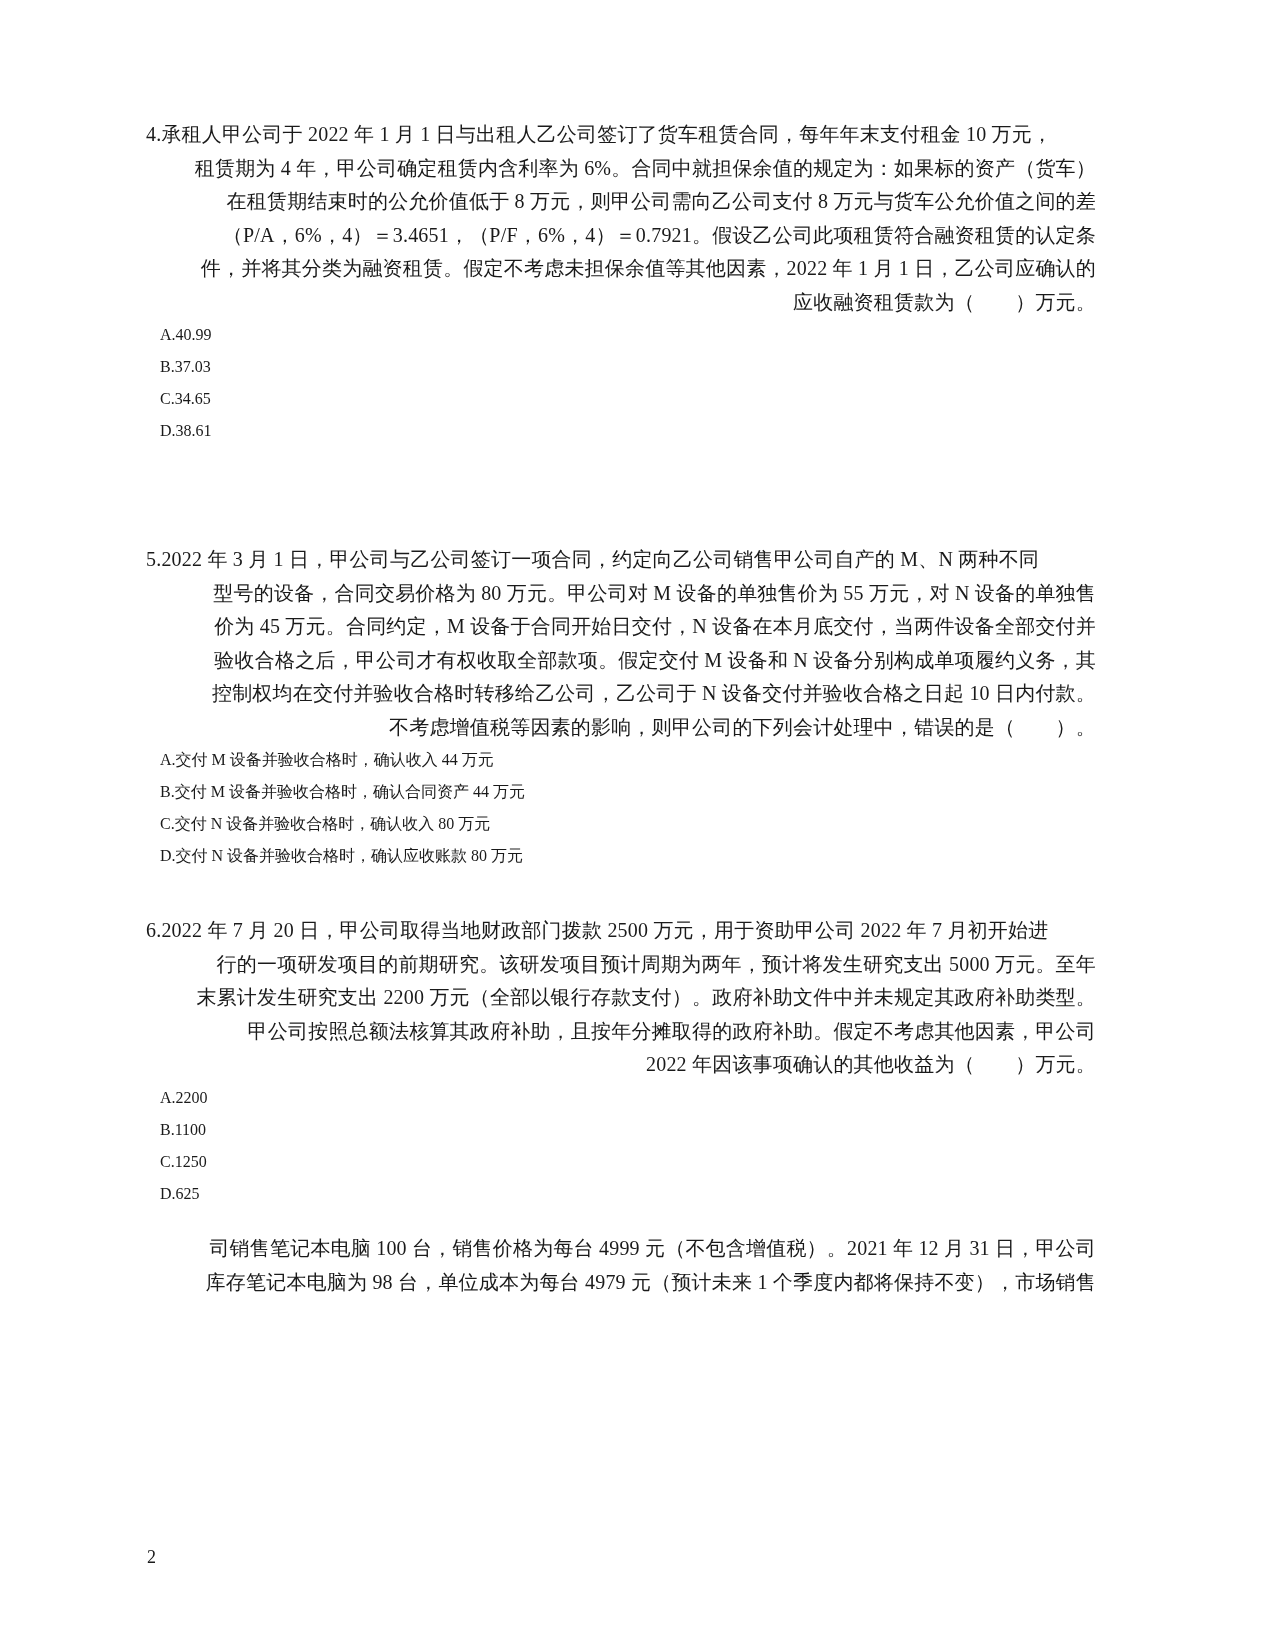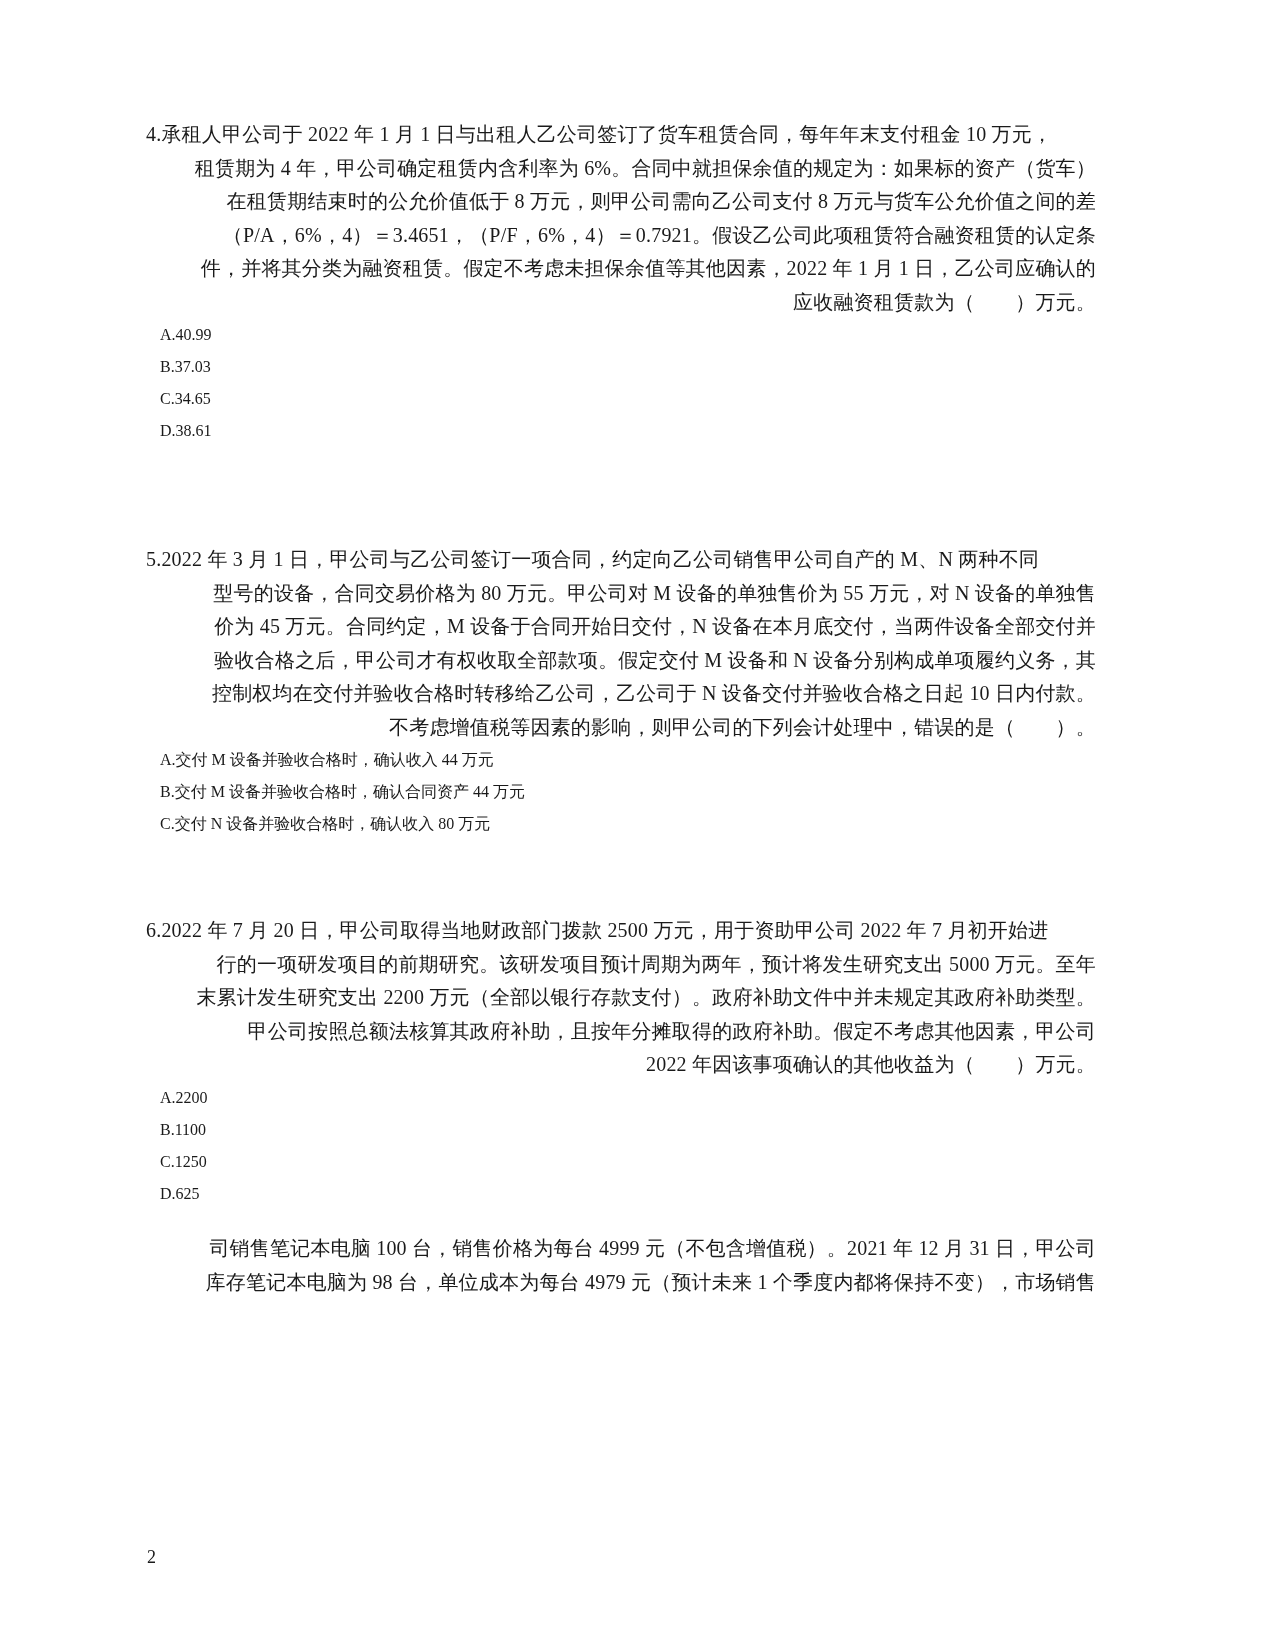--- a/index.html
+++ b/index.html
@@ -43,20 +43,21 @@
   <div class="question" style="top:533px;margin-top:10px;">
     <div class="q-line">5.2022 年 3 月 1 日，甲公司与乙公司签订一项合同，约定向乙公司销售甲公司自产的 M、N 两种不同</div>
     <div class="q-line cont">型号的设备，合同交易价格为 80 万元。甲公司对 M 设备的单独售价为 55 万元，对 N 设备的单独售</div>
     <div class="q-line cont">价为 45 万元。合同约定，M 设备于合同开始日交付，N 设备在本月底交付，当两件设备全部交付并</div>
     <div class="q-line cont">验收合格之后，甲公司才有权收取全部款项。假定交付 M 设备和 N 设备分别构成单项履约义务，其</div>
     <div class="q-line cont">控制权均在交付并验收合格时转移给乙公司，乙公司于 N 设备交付并验收合格之日起 10 日内付款。</div>
     <div class="q-line cont">不考虑增值税等因素的影响，则甲公司的下列会计处理中，错误的是（　　）。</div>
     <div class="option">A.交付 M 设备并验收合格时，确认收入 44 万元</div>
     <div class="option">B.交付 M 设备并验收合格时，确认合同资产 44 万元</div>
     <div class="option">C.交付 N 设备并验收合格时，确认收入 80 万元</div>
+    <div class="option">D.交付 N 设备并验收合格时，确认应收账款 80 万元</div>
   </div>
 
   <div class="question" style="top:914px;">
     <div class="q-line">6.2022 年 7 月 20 日，甲公司取得当地财政部门拨款 2500 万元，用于资助甲公司 2022 年 7 月初开始进</div>
     <div class="q-line cont">行的一项研发项目的前期研究。该研发项目预计周期为两年，预计将发生研究支出  5000 万元。至年</div>
     <div class="q-line cont">末累计发生研究支出  2200 万元（全部以银行存款支付）。政府补助文件中并未规定其政府补助类型。</div>
     <div class="q-line cont">甲公司按照总额法核算其政府补助，且按年分摊取得的政府补助。假定不考虑其他因素，甲公司</div>
     <div class="q-line cont">2022 年因该事项确认的其他收益为（　　）万元。</div>
     <div class="option">A.2200</div>
     <div class="option">B.1100</div>

